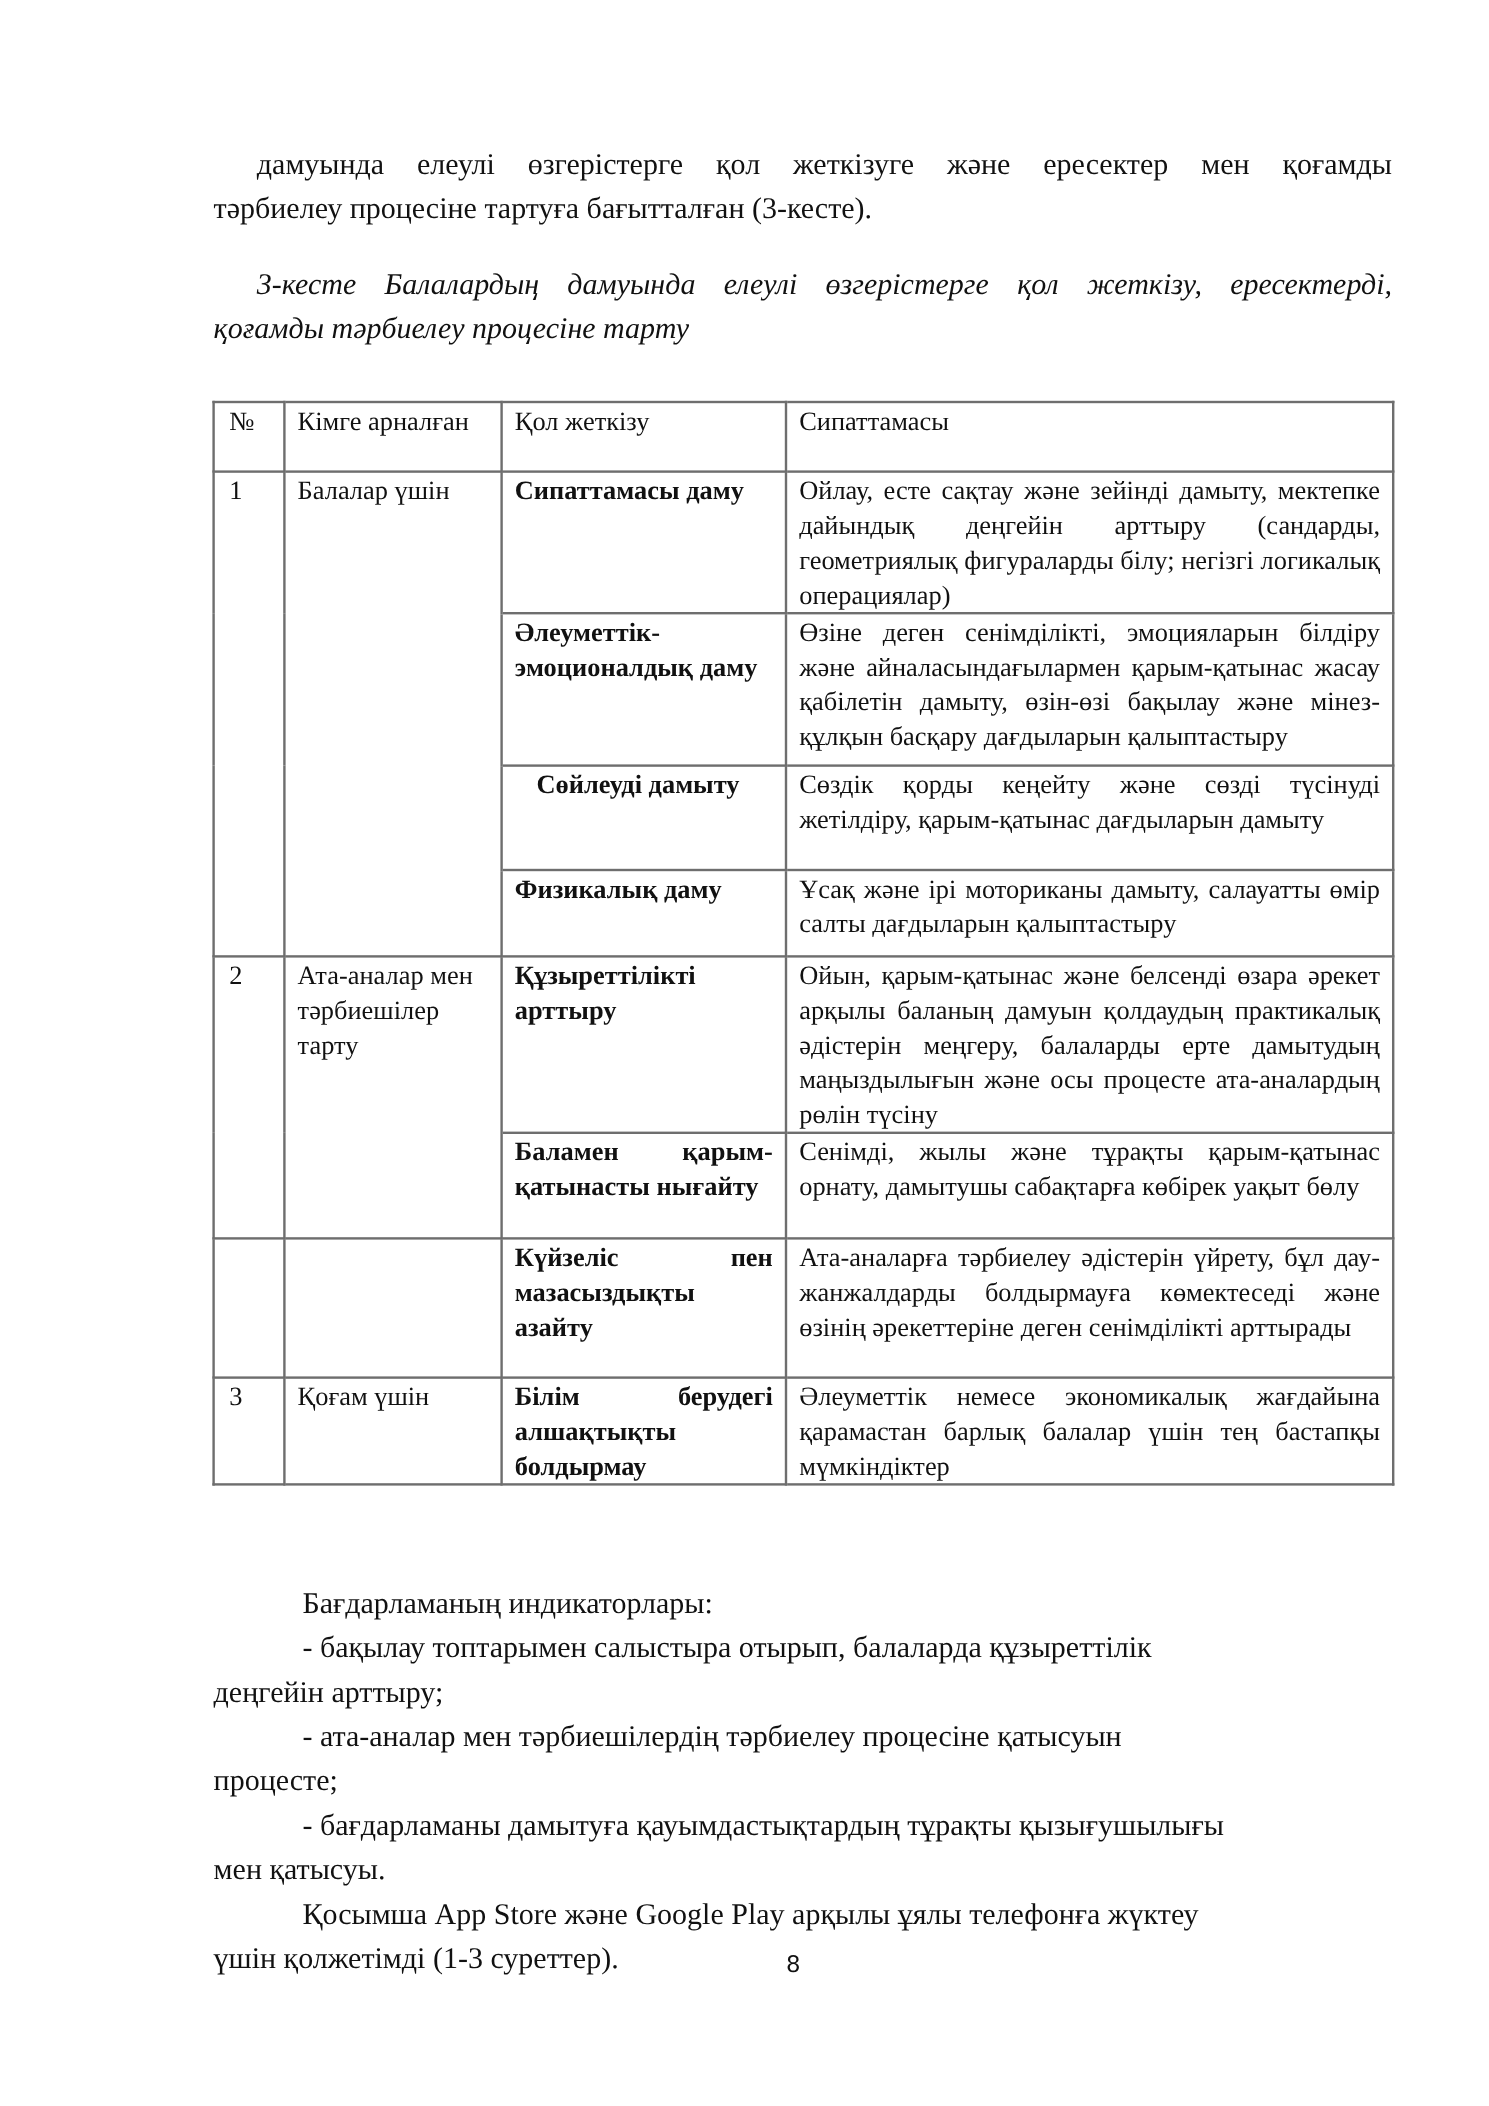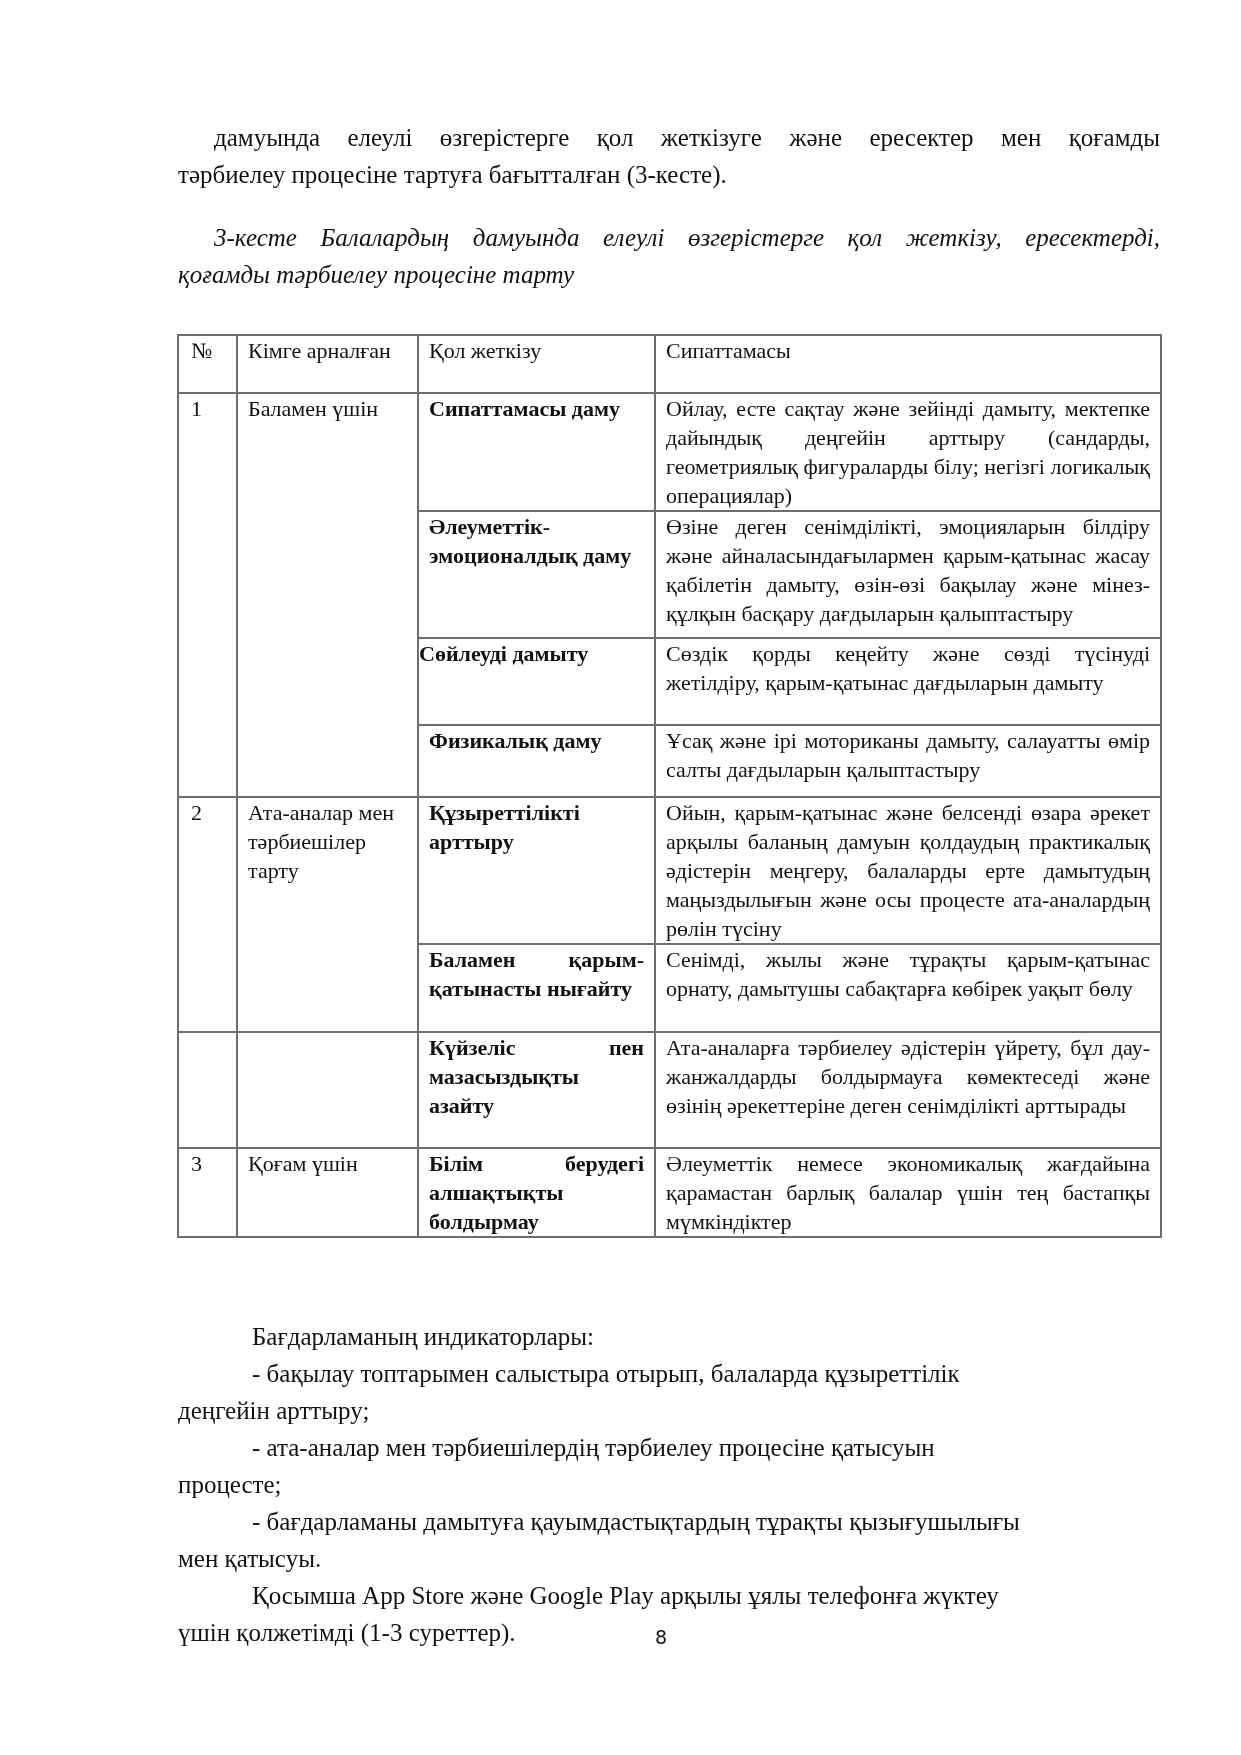--- a/index.html
+++ b/index.html
@@ -44,34 +44,34 @@
   </colgroup>
   <tbody>
       <tr style="height:58px">
     <td class="c1">№</td>
     <td>Кімге арналған</td>
     <td>Қол жеткізу</td>
     <td>Сипаттамасы</td>
   </tr>
   <tr style="height:116px">
     <td class="c1 nb-bot">1</td>
-    <td class="nb-bot">Баламен үшін</td>
+    <td class="nb-bot">Балалар үшін</td>
     <td class="b">Сипаттамасы даму</td>
     <td class="dj">Ойлау, есте сақтау және зейінді дамыту, мектепке дайындық деңгейін арттыру (сандарды, геометриялық фигураларды білу; негізгі логикалық операциялар)</td>
   </tr>
   <tr style="height:127px">
     <td class="c1 nb-top nb-bot"></td>
     <td class="nb-top nb-bot"></td>
     <td class="b">Әлеуметтік-эмоционалдық даму</td>
     <td class="dj">Өзіне деген сенімділікті, эмоцияларын білдіру және айналасындағылармен қарым-қатынас жасау қабілетін дамыту, өзін-өзі бақылау және мінез-құлқын басқару дағдыларын қалыптастыру</td>
   </tr>
   <tr style="height:87px">
     <td class="c1 nb-top nb-bot"></td>
     <td class="nb-top nb-bot"></td>
-    <td class="b" style="padding-left:0">Сөйлеуді дамыту</td>
+    <td class="b" style="padding-left:28px">Сөйлеуді дамыту</td>
     <td class="dj">Сөздік қорды кеңейту және сөзді түсінуді жетілдіру, қарым-қатынас дағдыларын дамыту</td>
   </tr>
   <tr style="height:72px">
     <td class="c1 nb-top"></td>
     <td class="nb-top"></td>
     <td class="b">Физикалық даму</td>
     <td class="dj">Ұсақ және ірі моториканы дамыту, салауатты өмір салты дағдыларын қалыптастыру</td>
   </tr>
   <tr style="height:144px">
     <td class="c1 nb-bot">2</td>

